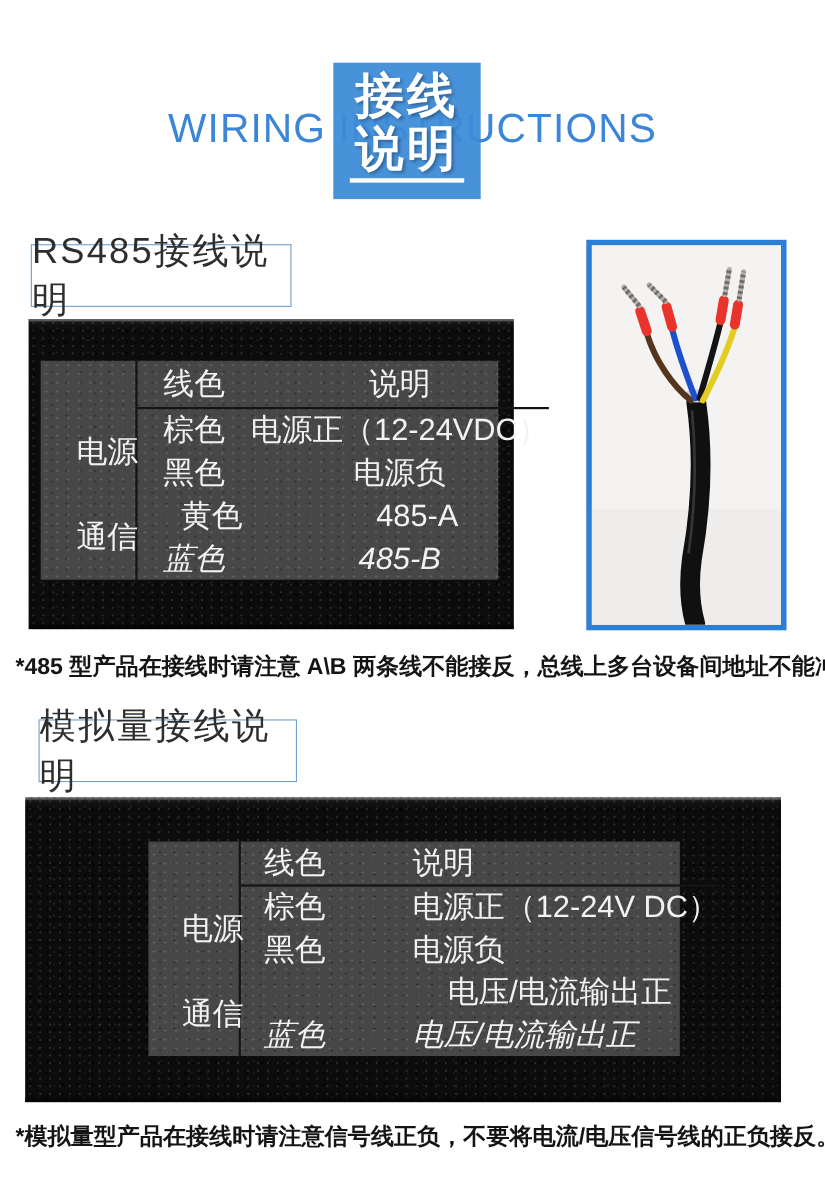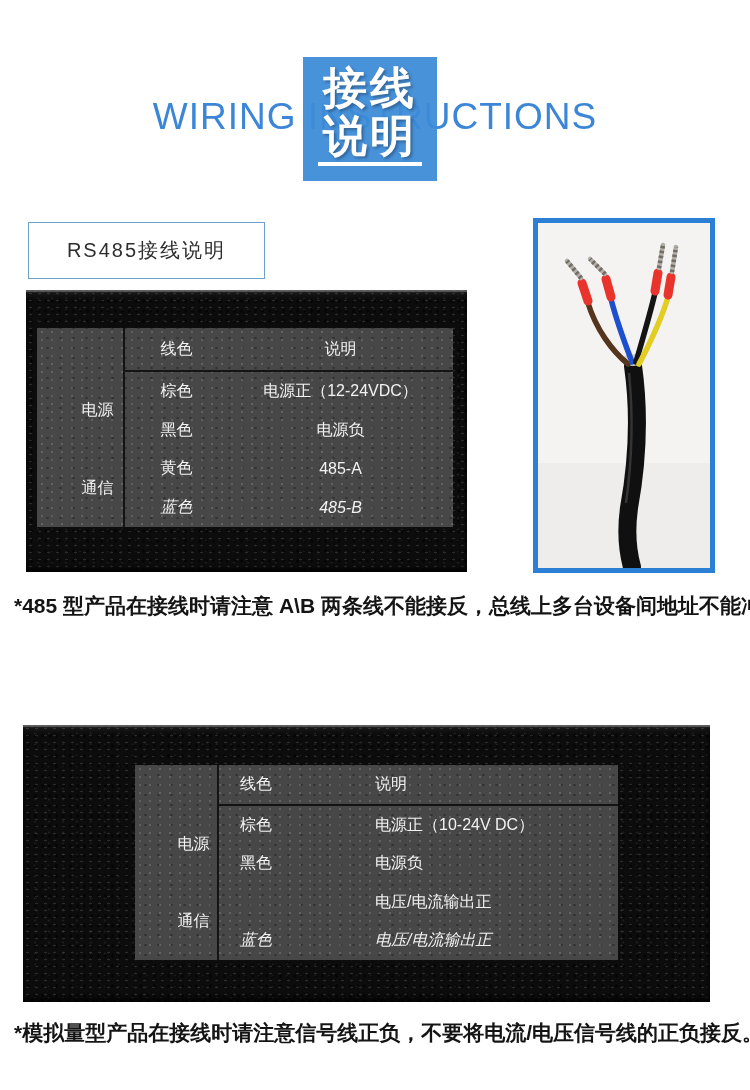--- a/index.html
+++ b/index.html
@@ -29,21 +29,21 @@
     text-shadow:2px 2px 3px rgba(0,0,0,.30); letter-spacing:3px;
   }
   .hdr-badge-underline {
     position:absolute; left:15px; right:15px; bottom:15px; height:4px; background:#fff;
   }
 
   
   .title-box {
     position:absolute; border:1px solid #6f9fcc; background:#fff;
     display:flex; align-items:center; justify-content:center;
-    font-size:20px; color:#2e2e2e; letter-spacing:2px;
+    font-size:33px; color:#2e2e2e; letter-spacing:2px;
   }
   .title-rs485  { left:28px; top:222px; width:237px; height:57px; }
   .title-analog { left:35px; top:654px; width:235px; height:57px; }
 
   
   .leather {
     position:absolute;
     background-color:#0c0c0c;
     background-image:
       radial-gradient(rgba(255,255,255,.13) 1px, transparent 1.4px),
@@ -65,33 +65,33 @@
       radial-gradient(rgba(255,255,255,.14) 1px, transparent 1.4px),
       radial-gradient(rgba(0,0,0,.30) 1px, transparent 1.5px);
     background-size:10px 8px, 13px 10px;
     background-position:0 0, 4px 5px;
   }
   .inner-1 { left:11px; top:38px; width:416px; height:199px; }
   .inner-2 { left:112px; top:40px; width:483px; height:195px; }
 
   
   .wire-table {
-    position:absolute; inset:0; display:grid; color:#f2f2f2; font-size:16px;
+    position:absolute; inset:0; display:grid; color:#f2f2f2; font-size:28px;
   }
   .wt-1 { grid-template-columns:88px 103px 1fr; grid-template-rows:44px repeat(4,1fr); }
   .wt-2 { grid-template-columns:84px 156px 1fr; grid-template-rows:41px repeat(4,1fr); }
   .cell { display:flex; align-items:center; white-space:nowrap; }
   .center { justify-content:center; }
   .wt-2 .col-color { padding-left:21px; }
   .corner { grid-column:1; grid-row:1; border-right:2px solid #141414; }
   .head { border-bottom:2px solid #141414; }
   .group { grid-column:1; border-right:2px solid #141414; justify-content:center;padding-left:35px; }
   .g-power { grid-row:2/4; }
   .g-comm  { grid-row:4/6; }
-  .rr1 { grid-row:2; } .rr2 { grid-row:3;font-family:Liberation Serif, serif; } .rr3 { grid-row:4; } .rr4 { grid-row:5;font-style:italic; }
+  .rr1 { grid-row:2; } .rr2 { grid-row:3;font-family:Liberation Serif, serif; } .rr3 { grid-row:4;margin-left:32px; } .rr4 { grid-row:5;font-style:italic; }
   .cc2 { grid-column:2; } .cc3 { grid-column:3; }
 
   
   .photo {
     position:absolute; left:533px; top:218px; width:182px; height:355px;
     border:5px solid #2b7fd4; background:#f4f3f1;
   }
   .photo svg { display:block; width:100%; height:100%; }
 
   
@@ -167,33 +167,34 @@
 
       <path d="M101,141 C111,122 123,98 130,74" fill="none" stroke-width="5.5" stroke-linecap="round" stroke="#e3cd22"></path>
       <line x1="130" y1="72" x2="133" y2="54" stroke-width="9" stroke-linecap="round" stroke="#e8342c"></line>
       <line x1="134" y1="49" x2="138" y2="24" stroke-width="4.5" stroke-linecap="round" stroke="#b3afa8"></line>
       <line x1="134" y1="49" x2="138" y2="24" stroke-width="4.5" stroke-dasharray="2.5 2.5" stroke="#716d66"></line>
     </svg>
   </div>
 
   <div class="note note-1">*485 型产品在接线时请注意 A\B 两条线不能接反，总线上多台设备间地址不能冲突。</div>
 
+  <div class="title-box title-analog">模拟量接线说明</div>
 
   <div class="leather panel-2">
     <div class="inner-gray inner-2">
       <div class="wire-table wt-2">
         <div class="cell corner"></div>
         <div class="cell head cc2 col-color">线色</div>
         <div class="cell head cc3">说明</div>
 
         <div class="cell group g-power">电源</div>
         <div class="cell group g-comm">通信</div>
 
         <div class="cell cc2 rr1 col-color">棕色</div>
-        <div class="cell cc3 rr1">电源正（10-24V DC）</div>
+        <div class="cell cc3 rr1">电源正（12-24V DC）</div>
         <div class="cell cc2 rr2 col-color">黑色</div>
         <div class="cell cc3 rr2">电源负</div>
         <div class="cell cc3 rr3">电压/电流输出正</div>
         <div class="cell cc2 rr4 col-color">蓝色</div>
         <div class="cell cc3 rr4">电压/电流输出正</div>
       </div>
     </div>
   </div>
 
   <div class="note note-2">*模拟量型产品在接线时请注意信号线正负，不要将电流/电压信号线的正负接反。</div>

